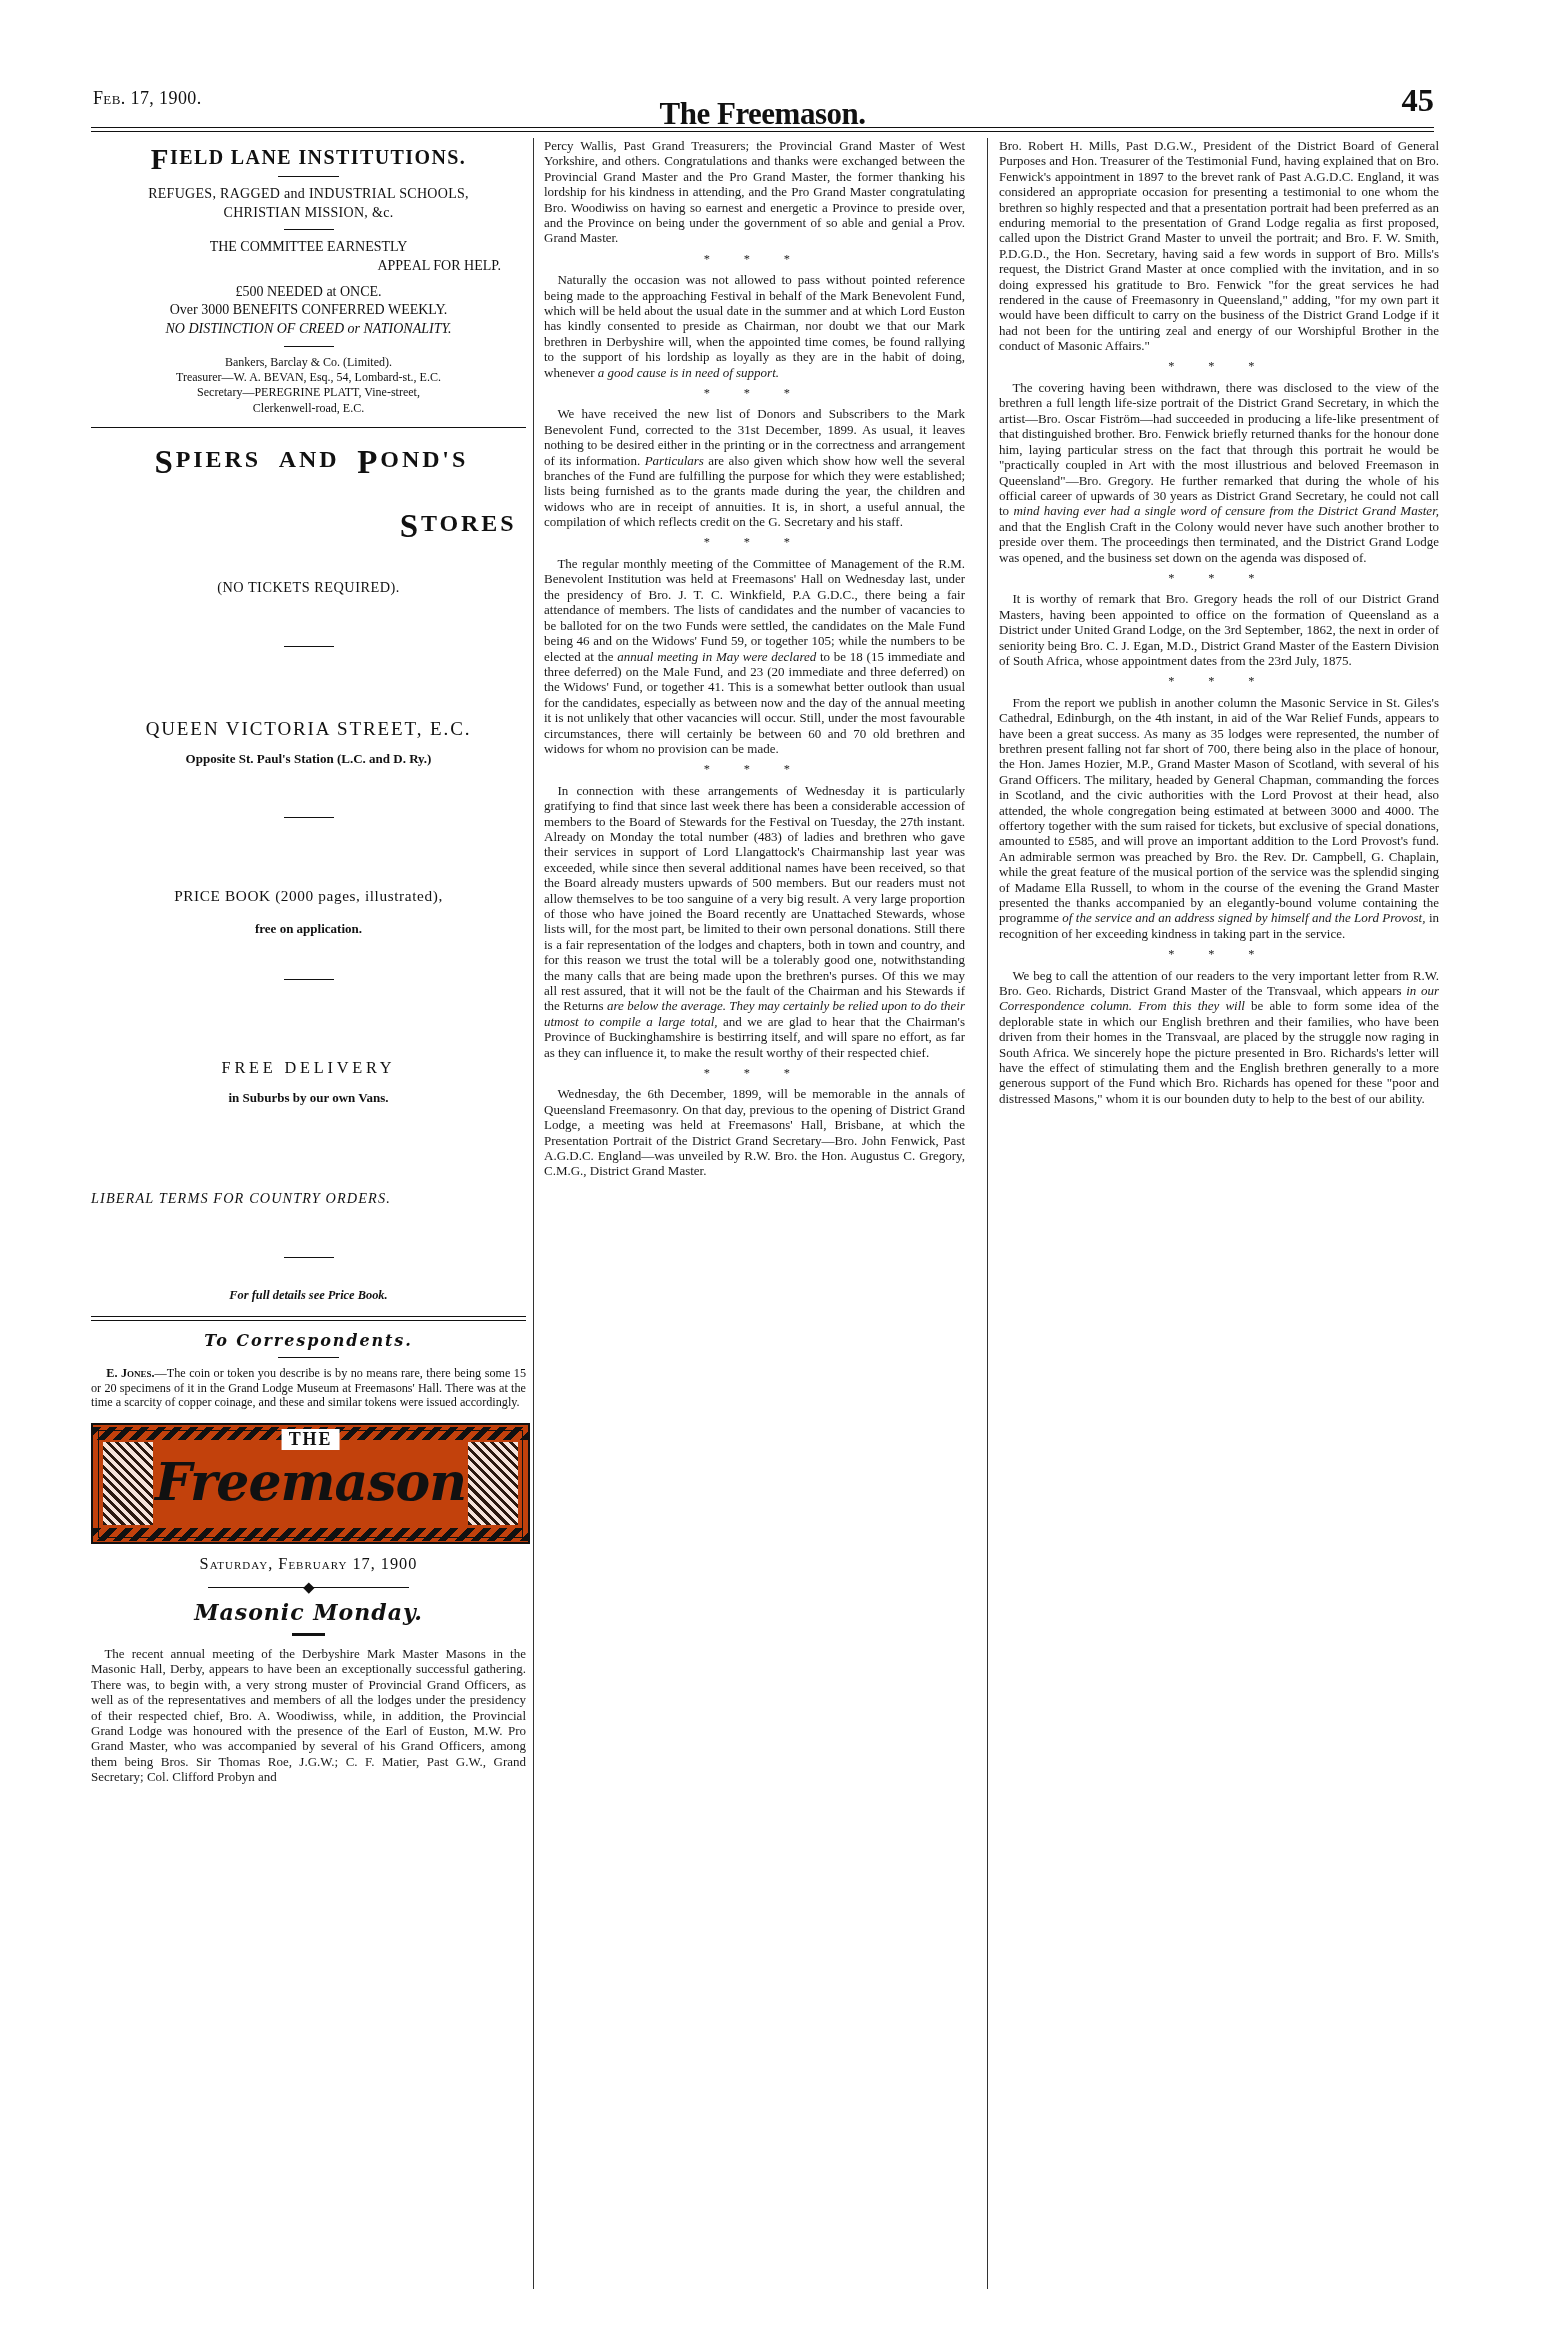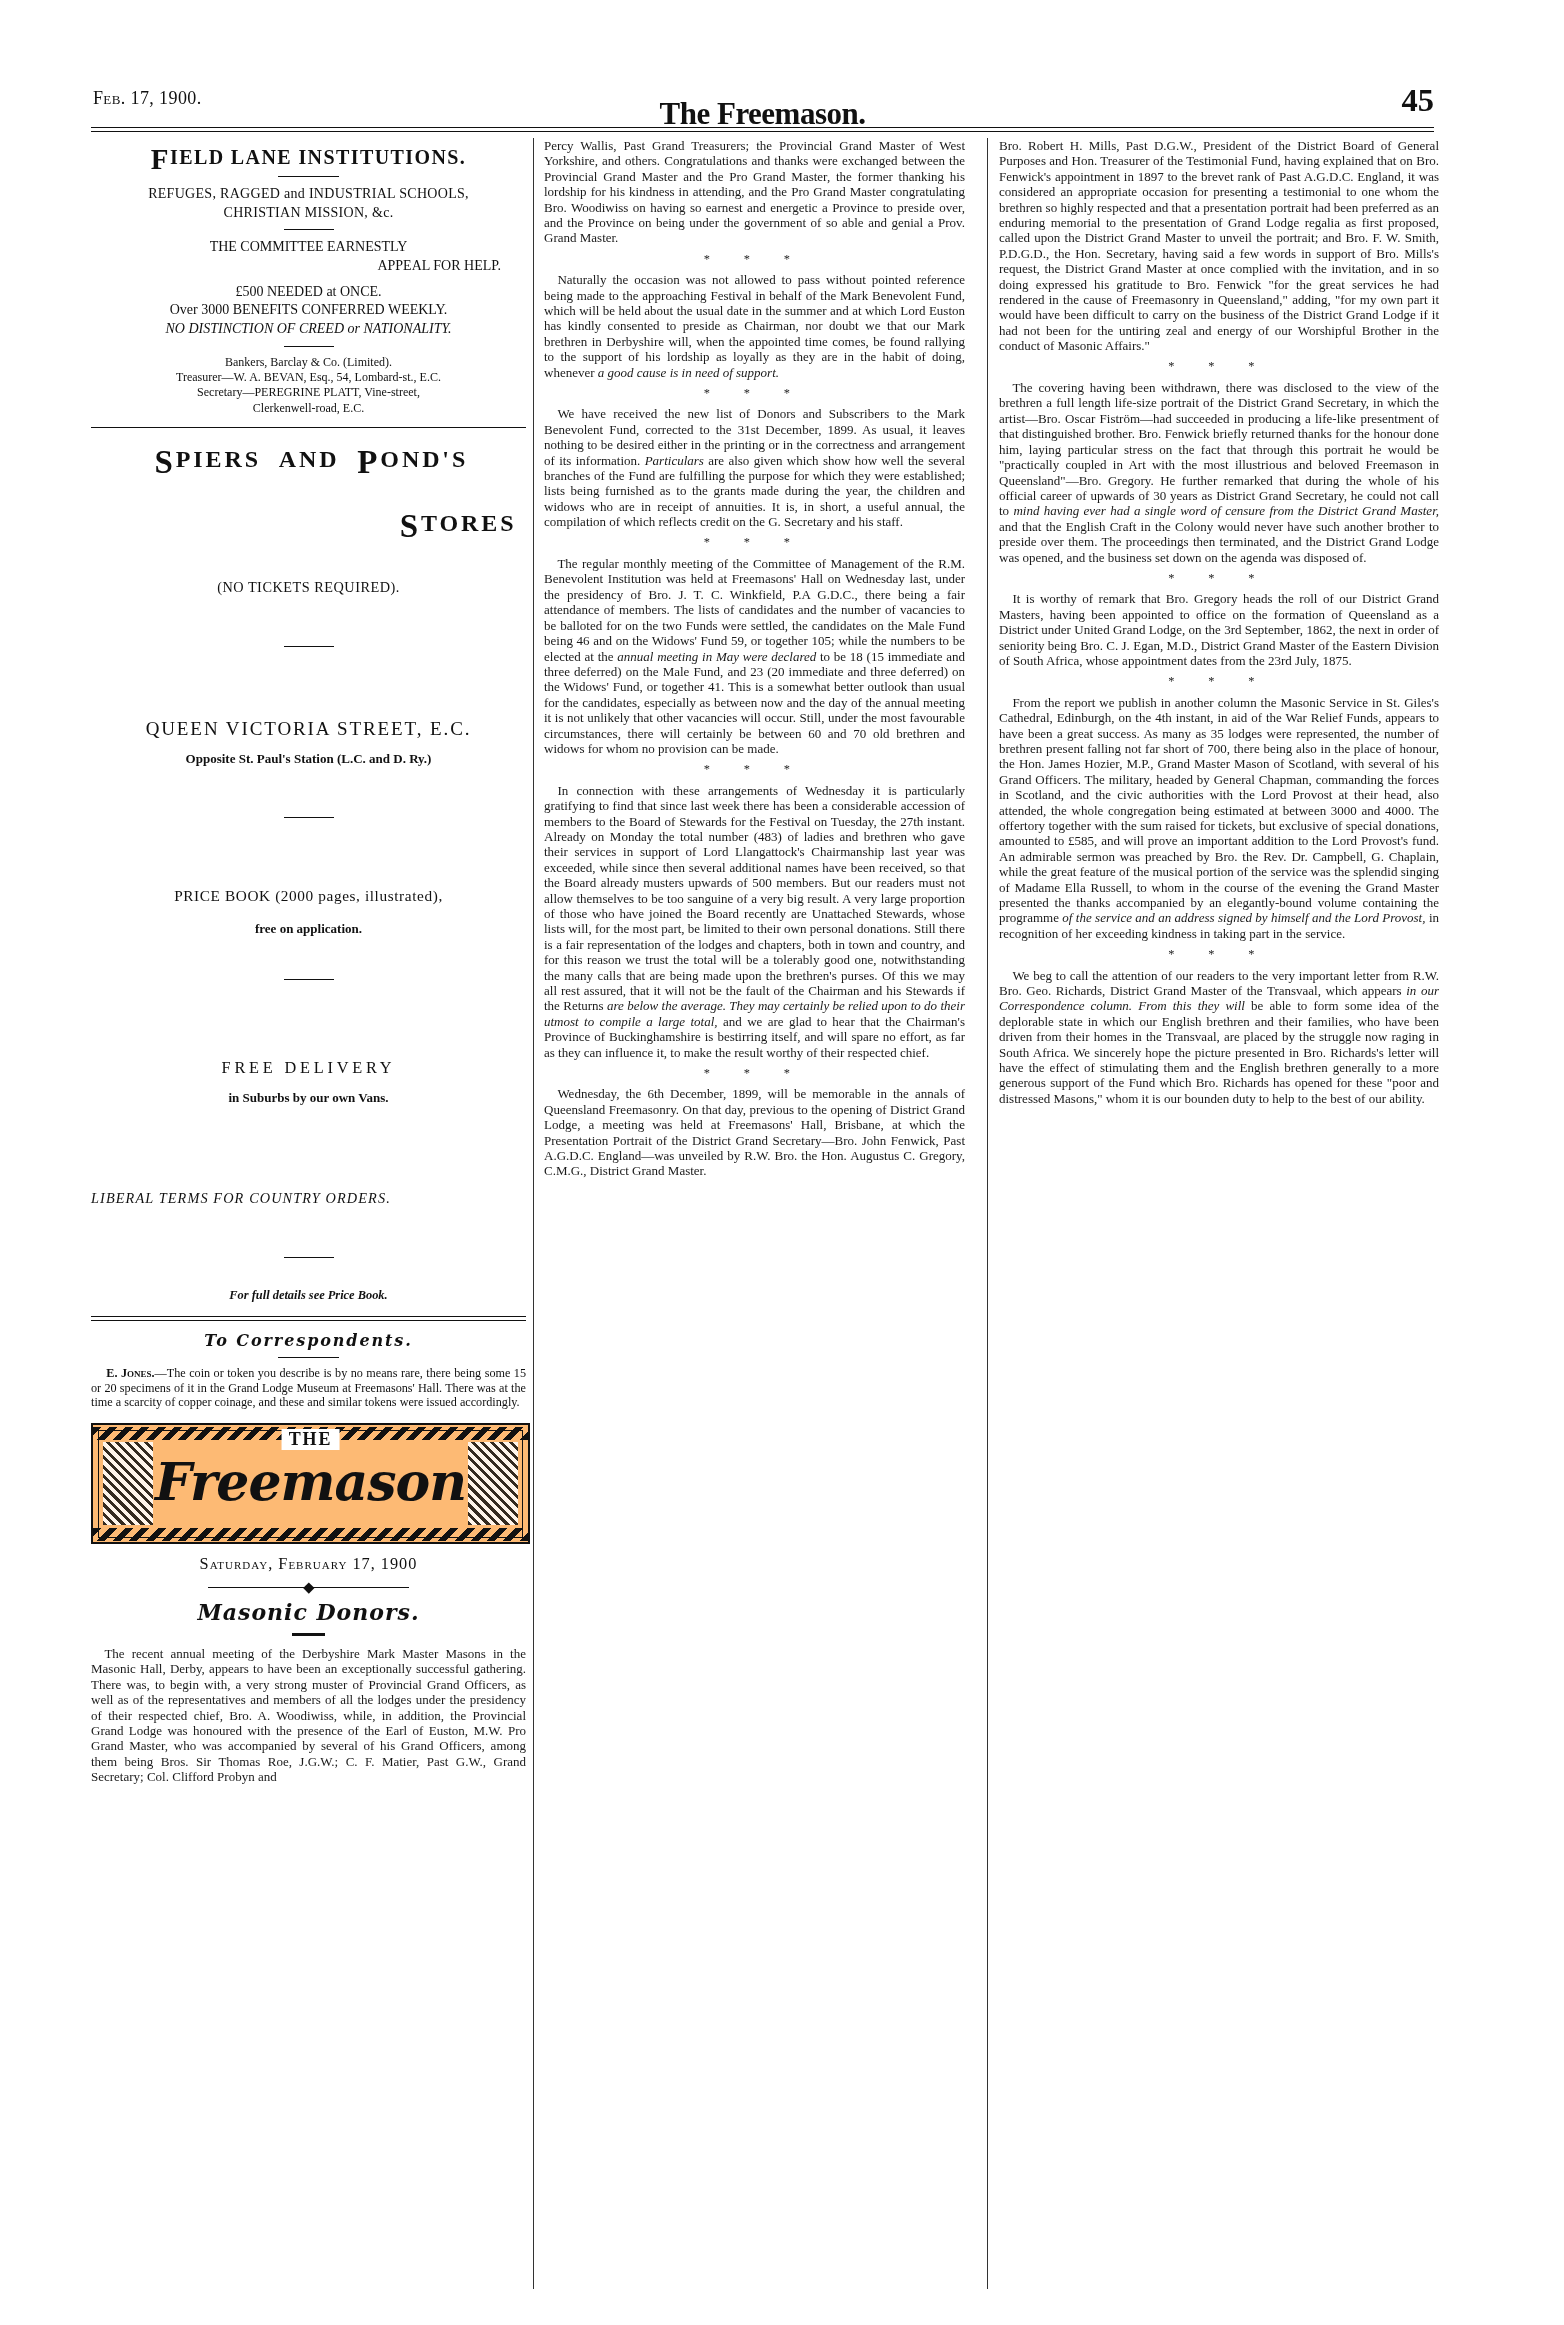--- a/index.html
+++ b/index.html
@@ -123,21 +123,21 @@
     font-size:16px;text-align:center;letter-spacing:1.9px;
   }
   .corr-body{
     font-size:12.2px;line-height:14.7px;text-align:justify;
   }
   .corr-body .nm{font-variant:small-caps;font-weight:bold;}
 
   
   .logo{
     position:relative;width:100%;height:117px;margin:13.4px 0 9.6px 0;
-    border:2.9px solid #111;background:#fdba74;overflow:hidden;
+    border:2.9px solid #111;background:#c2410c;overflow:hidden;
   }
   .logo-inner{
     position:absolute;inset:4.8px;border:1.9px solid #111;
   }
   .logo-tri{
     position:absolute;left:0;right:0;height:12.4px;
     background:
       repeating-linear-gradient(135deg,#111 0 5.7px,transparent 5.7px 11.5px);
   }
   .logo-tri.top{top:1.9px;}
@@ -263,21 +263,21 @@
         <div class="logo-tri top"></div>
         <div class="logo-tri bot"></div>
         <div class="logo-orn l"></div>
         <div class="logo-orn r"></div>
         <div class="logo-the">THE</div>
         <div class="logo-word">Freemason</div>
       </div>
 
       <div class="sat-line">Saturday, February 17, 1900</div>
       <div class="diamond-rule"></div>
-      <div class="mn-title">Masonic Donors.</div>
+      <div class="mn-title">Masonic Monday.</div>
       <div class="mn-rule"></div>
       <p class="bodytext indent">The recent annual meeting of the Derbyshire Mark Master Masons in the Masonic Hall, Derby, appears to have been an exceptionally successful gathering. There was, to begin with, a very strong muster of Provincial Grand Officers, as well as of the representatives and members of all the lodges under the presidency of their respected chief, Bro. A. Woodiwiss, while, in addition, the Provincial Grand Lodge was honoured with the presence of the Earl of Euston, M.W. Pro Grand Master, who was accompanied by several of his Grand Officers, among them being Bros. Sir Thomas Roe, J.G.W.; C. F. Matier, Past G.W., Grand Secretary; Col. Clifford Probyn and</p>
     </div>
 
     <div class="col col2">
       <p class="bodytext">Percy Wallis, Past Grand Treasurers; the Provincial Grand Master of West Yorkshire, and others. Congratulations and thanks were exchanged between the Provincial Grand Master and the Pro Grand Master, the former thanking his lordship for his kindness in attending, and the Pro Grand Master congratulating Bro. Woodiwiss on having so earnest and energetic a Province to preside over, and the Province on being under the government of so able and genial a Prov. Grand Master.</p>
       <div class="stars"><span>*&nbsp;*&nbsp;*</span></div>
       <p class="bodytext indent"><span>Naturally the occasion was not allowed to pass without pointed reference being made to the approaching Festival in behalf of the Mark Benevolent Fund, which will be held about the usual date in the summer and at which Lord Euston has kindly consented to preside as Chairman, nor doubt we that our Mark brethren in Derbyshire will, when the appointed time comes, be found rallying to the support of his lordship as loyally as they are in the habit of doing, whenever</span> <i>a good cause is in need of support.</i></p>
       <div class="stars"><span>*&nbsp;*&nbsp;*</span></div>
       <p class="bodytext indent"><span>We have received the new list of Donors and Subscribers to the Mark Benevolent Fund, corrected to the 31st December, 1899. As usual, it leaves nothing to be desired either in the printing or in the correctness and arrangement of its information.</span> <i>Particulars</i><span> are also given which show how well the several branches of the Fund are fulfilling the purpose for which they were established; lists being furnished as to the grants made during the year, the children and widows who are in receipt of annuities. It is, in short, a useful annual, the compilation of which reflects credit on the G. Secretary and his staff.</span></p>

